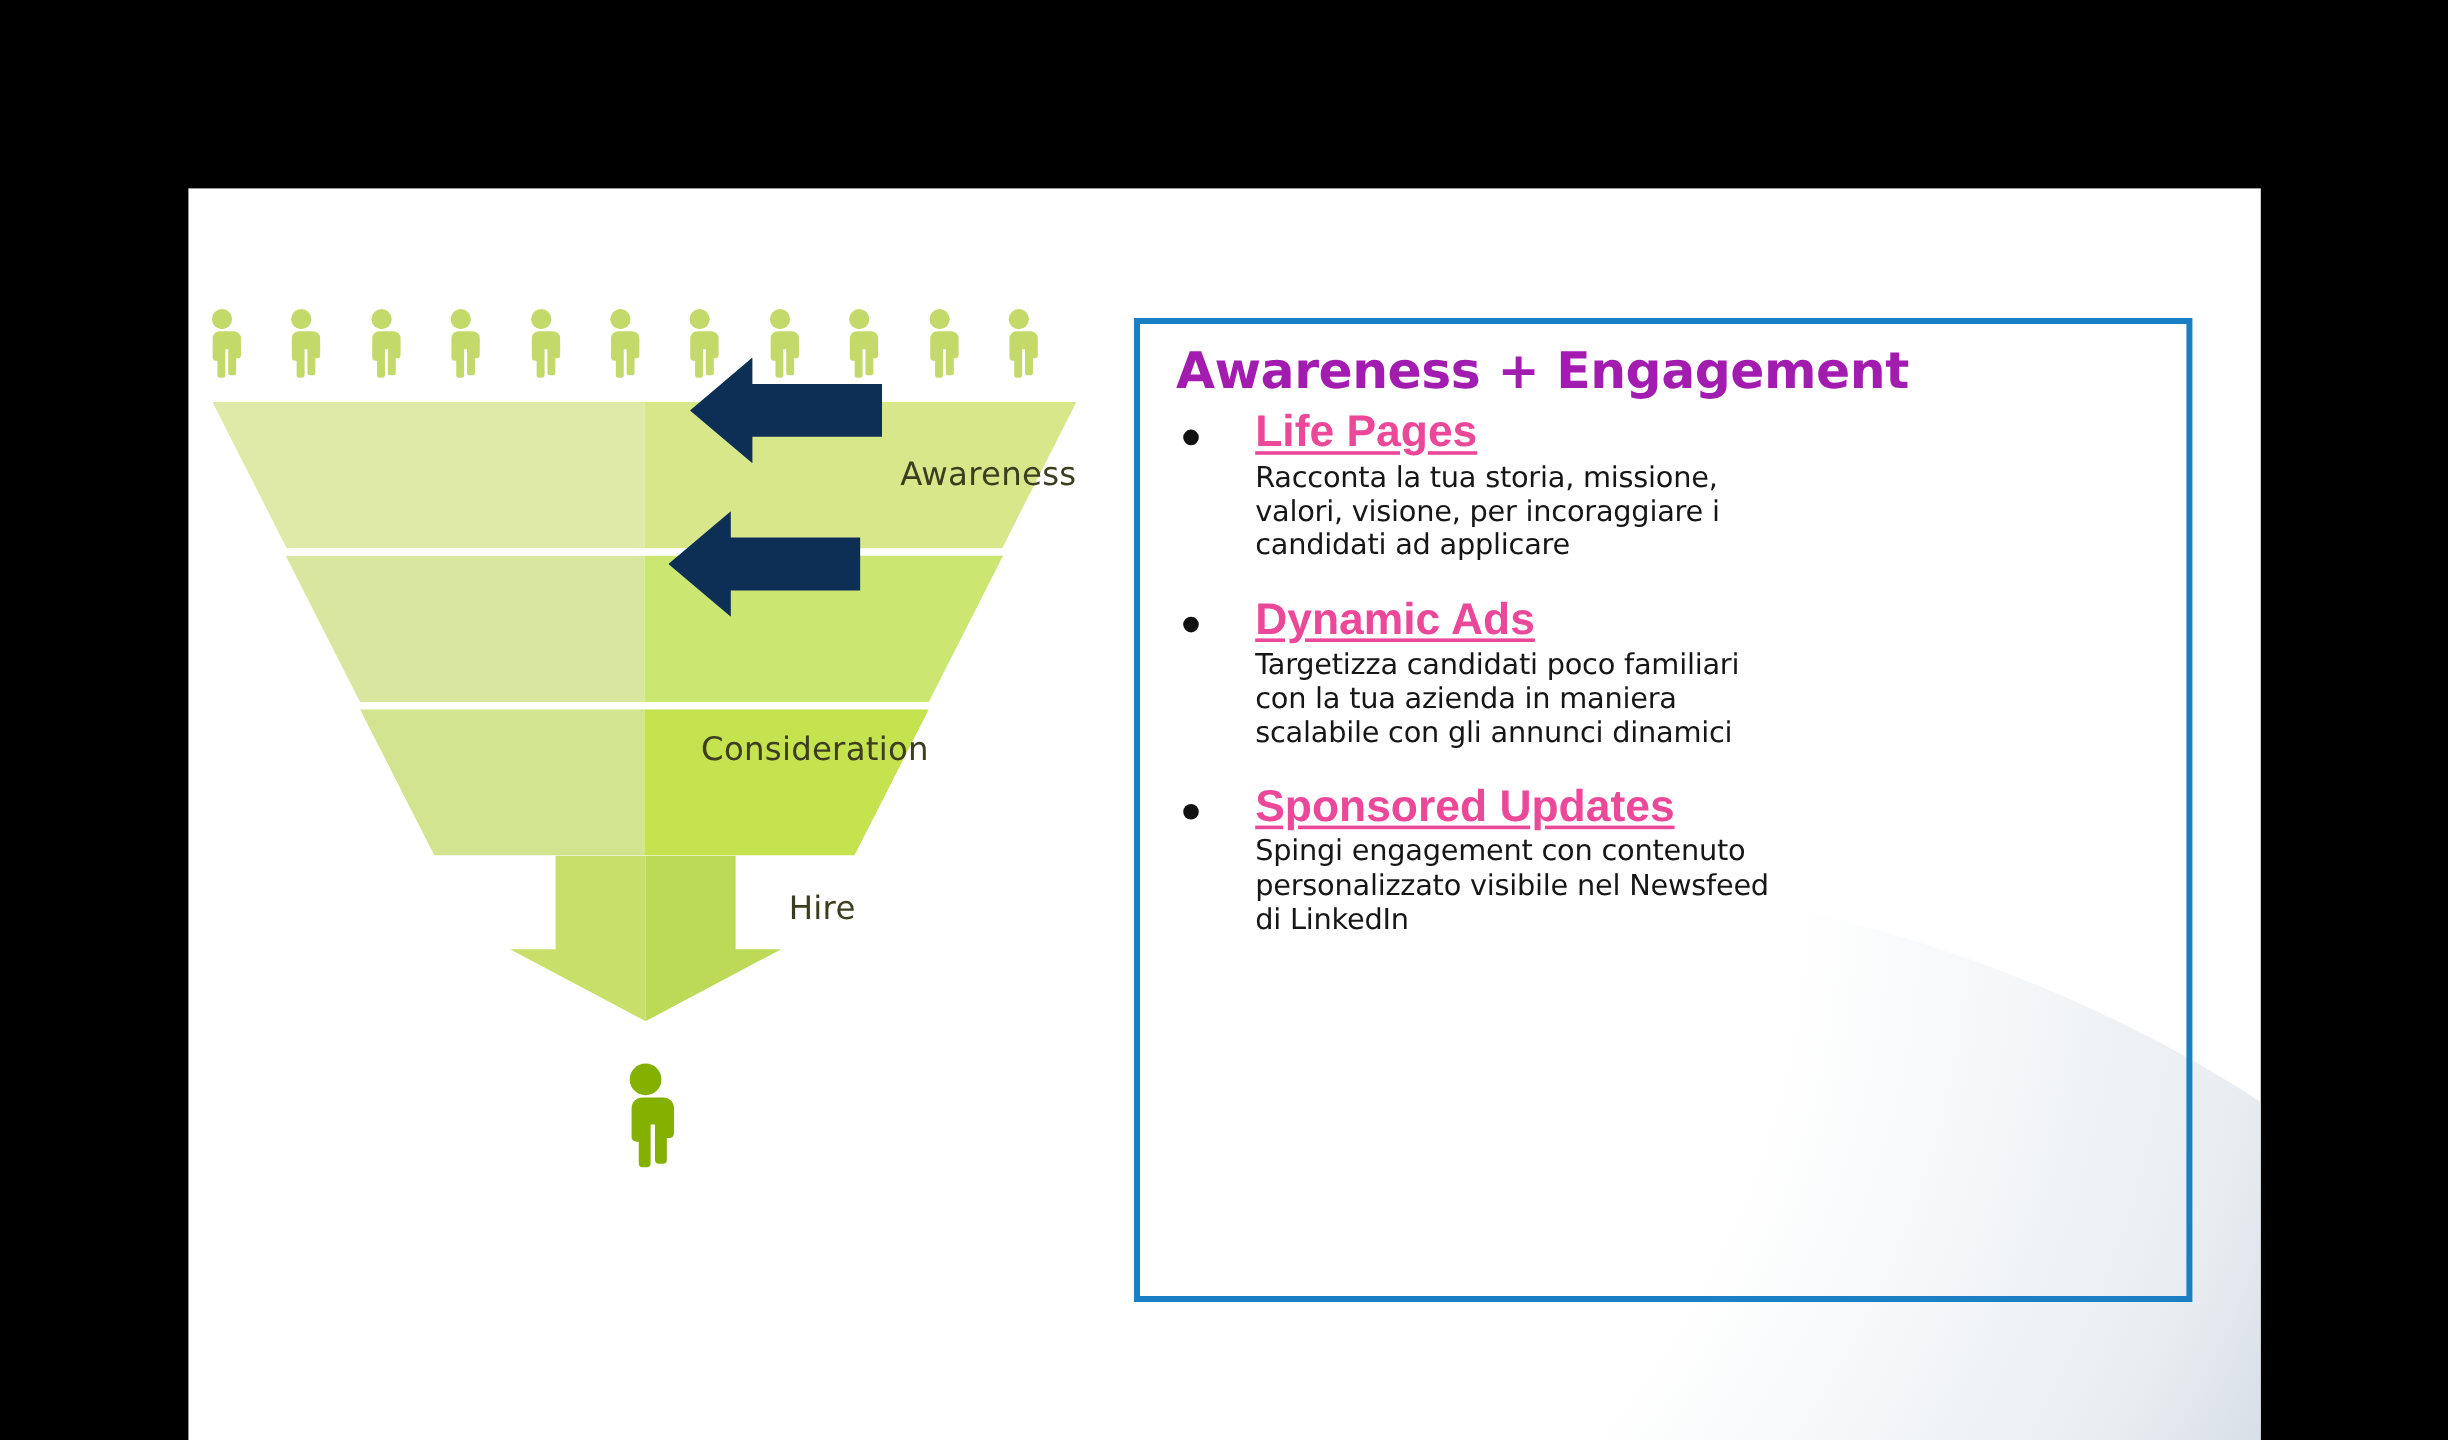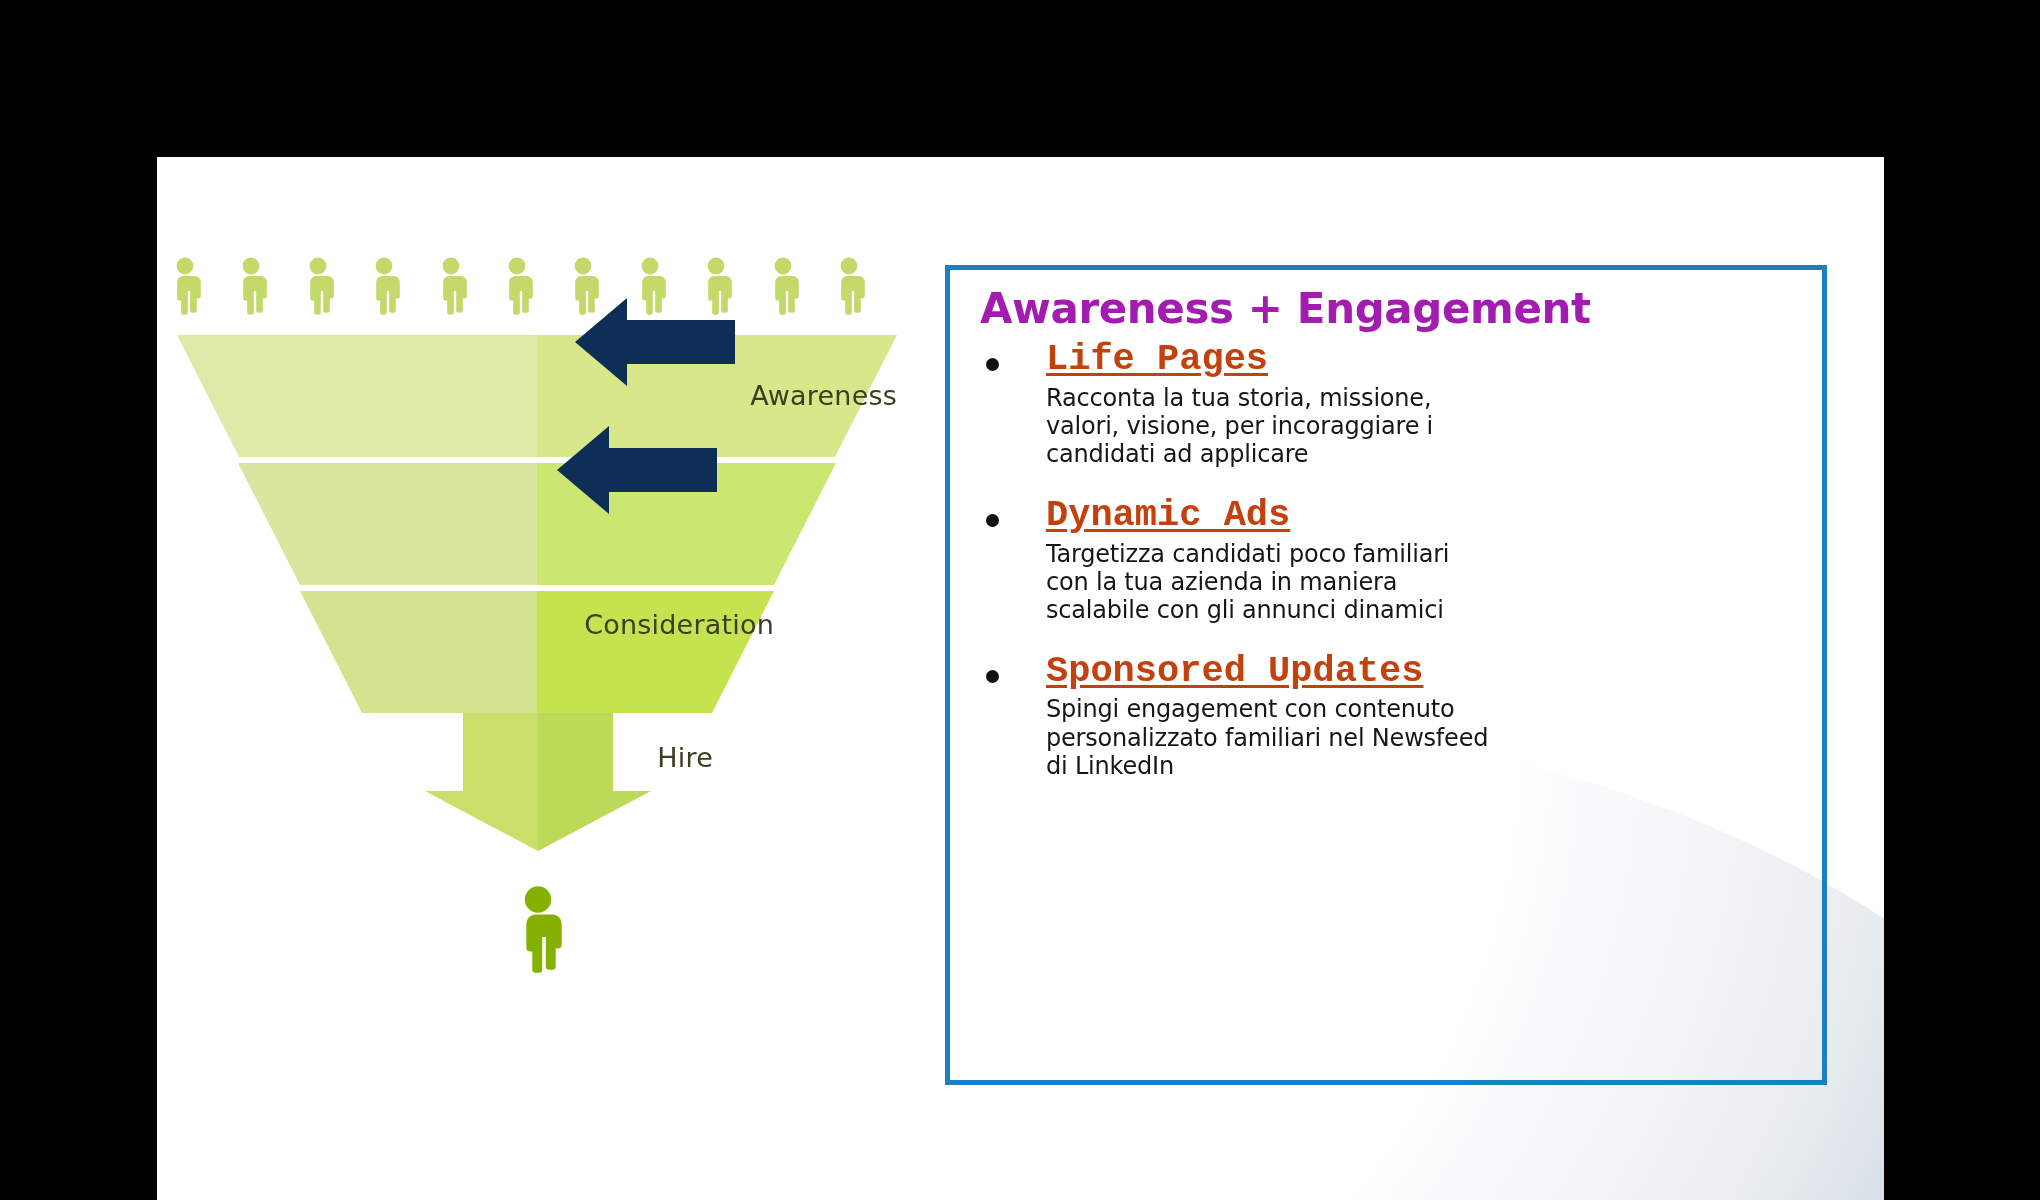--- a/index.html
+++ b/index.html
@@ -138,24 +138,24 @@
   .bullet-dot {
     position: absolute;
     left: 22px;
     top: 20px;
     width: 13px;
     height: 13px;
     border-radius: 50%;
     background: #111111;
   }
   .bullet-heading {
-    font-family: Liberation Mono, monospace;
+    font-family: Liberation Sans, sans-serif;
     font-weight: bold;
     font-size: 37px;
-    color: #c2410c;
+    color: #ec4899;
     text-decoration: underline;
     text-underline-offset: 4px;
     line-height: 1.18;
     display: inline-block;
   }
   .bullet-body {
     font-family: "DejaVu Sans", sans-serif;
     font-size: 24px;
     color: #161616;
     line-height: 1.17;
@@ -281,21 +281,21 @@
             <div>con la tua azienda in maniera</div>
             <div>scalabile con gli annunci dinamici</div>
           </div>
         </div>
 
         <div class="bullet-item">
           <span class="bullet-dot"></span>
           <div class="bullet-heading">Sponsored Updates</div>
           <div class="bullet-body">
             <div>Spingi  engagement con contenuto</div>
-            <div>personalizzato familiari nel Newsfeed</div>
+            <div>personalizzato visibile nel Newsfeed</div>
             <div>di LinkedIn</div>
           </div>
         </div>
 
       </div>
     </div>
 
   </div>
 </div>
 

